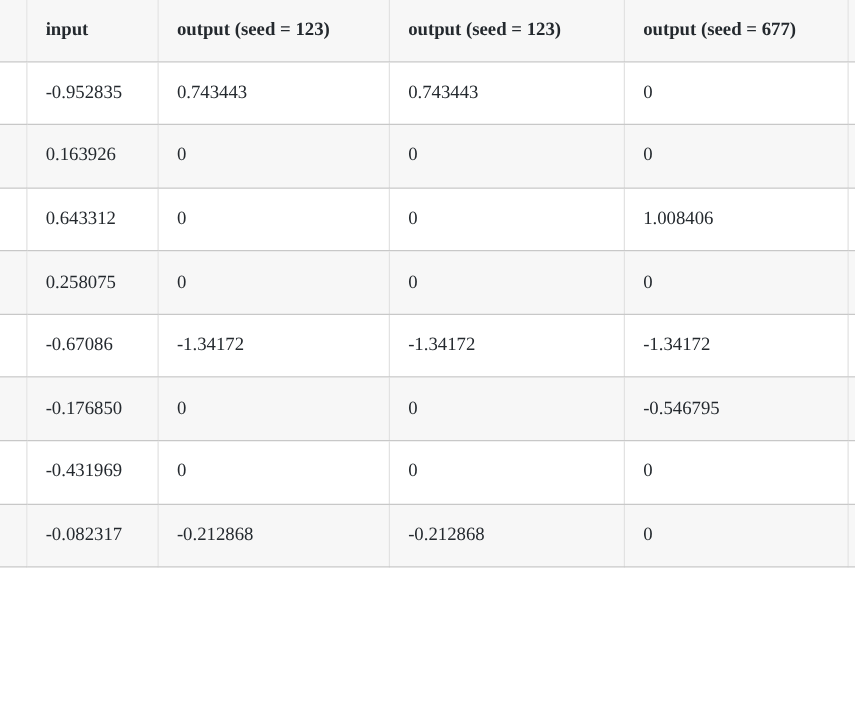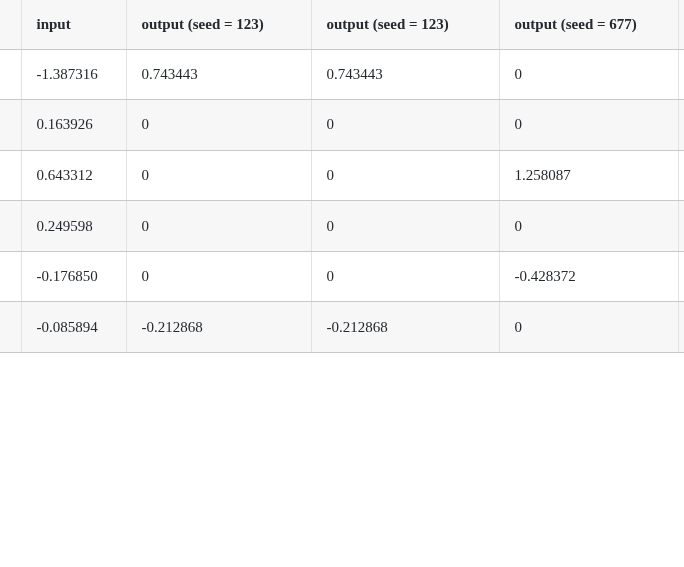--- a/index.html
+++ b/index.html
@@ -56,61 +56,77 @@
         <th>input</th>
         <th>output (seed = 123)</th>
         <th>output (seed = 123)</th>
         <th>output (seed = 677)</th>
         <th class="overflow-col"></th>
       </tr>
     </thead>
     <tbody>
       <tr>
         <td class="index-col"></td>
-        <td>-1.387316</td>
+        <td>-0.952835</td>
         <td>0.743443</td>
         <td>0.743443</td>
         <td>0</td>
         <td class="overflow-col"></td>
       </tr>
       <tr>
         <td class="index-col"></td>
         <td>0.163926</td>
         <td>0</td>
         <td>0</td>
         <td>0</td>
         <td class="overflow-col"></td>
       </tr>
       <tr>
         <td class="index-col"></td>
         <td>0.643312</td>
         <td>0</td>
         <td>0</td>
-        <td>1.258087</td>
+        <td>1.008406</td>
         <td class="overflow-col"></td>
       </tr>
       <tr>
         <td class="index-col"></td>
-        <td>0.249598</td>
+        <td>0.258075</td>
         <td>0</td>
         <td>0</td>
         <td>0</td>
         <td class="overflow-col"></td>
       </tr>
       <tr>
         <td class="index-col"></td>
-        <td>-0.176850</td>
-        <td>0</td>
-        <td>0</td>
-        <td>-0.428372</td>
+        <td>-0.67086</td>
+        <td>-1.34172</td>
+        <td>-1.34172</td>
+        <td>-1.34172</td>
         <td class="overflow-col"></td>
       </tr>
       <tr>
         <td class="index-col"></td>
-        <td>-0.085894</td>
+        <td>-0.176850</td>
+        <td>0</td>
+        <td>0</td>
+        <td>-0.546795</td>
+        <td class="overflow-col"></td>
+      </tr>
+      <tr>
+        <td class="index-col"></td>
+        <td>-0.431969</td>
+        <td>0</td>
+        <td>0</td>
+        <td>0</td>
+        <td class="overflow-col"></td>
+      </tr>
+      <tr>
+        <td class="index-col"></td>
+        <td>-0.082317</td>
         <td>-0.212868</td>
         <td>-0.212868</td>
         <td>0</td>
         <td class="overflow-col"></td>
       </tr>
     </tbody>
   </table>
 </div>
 
 </body></html>

